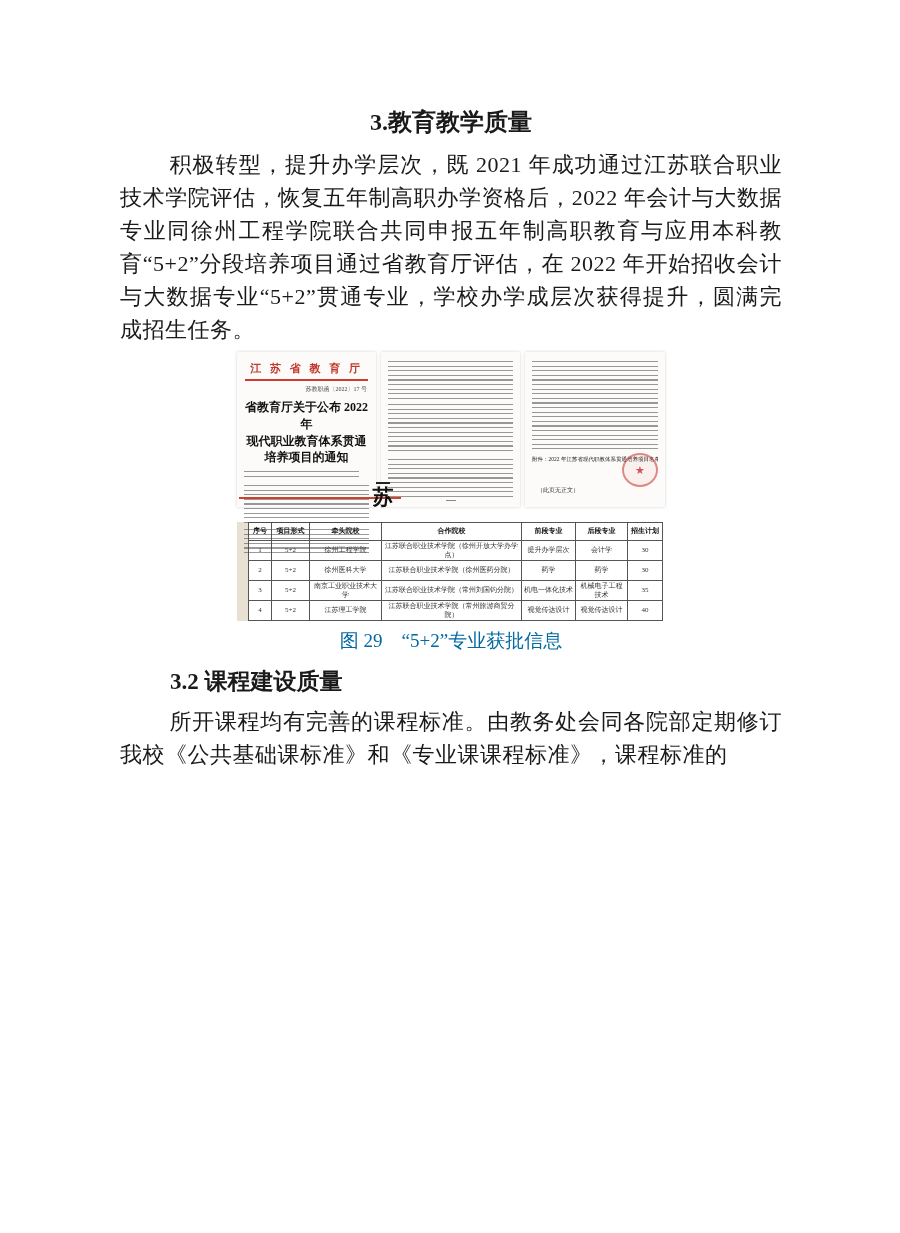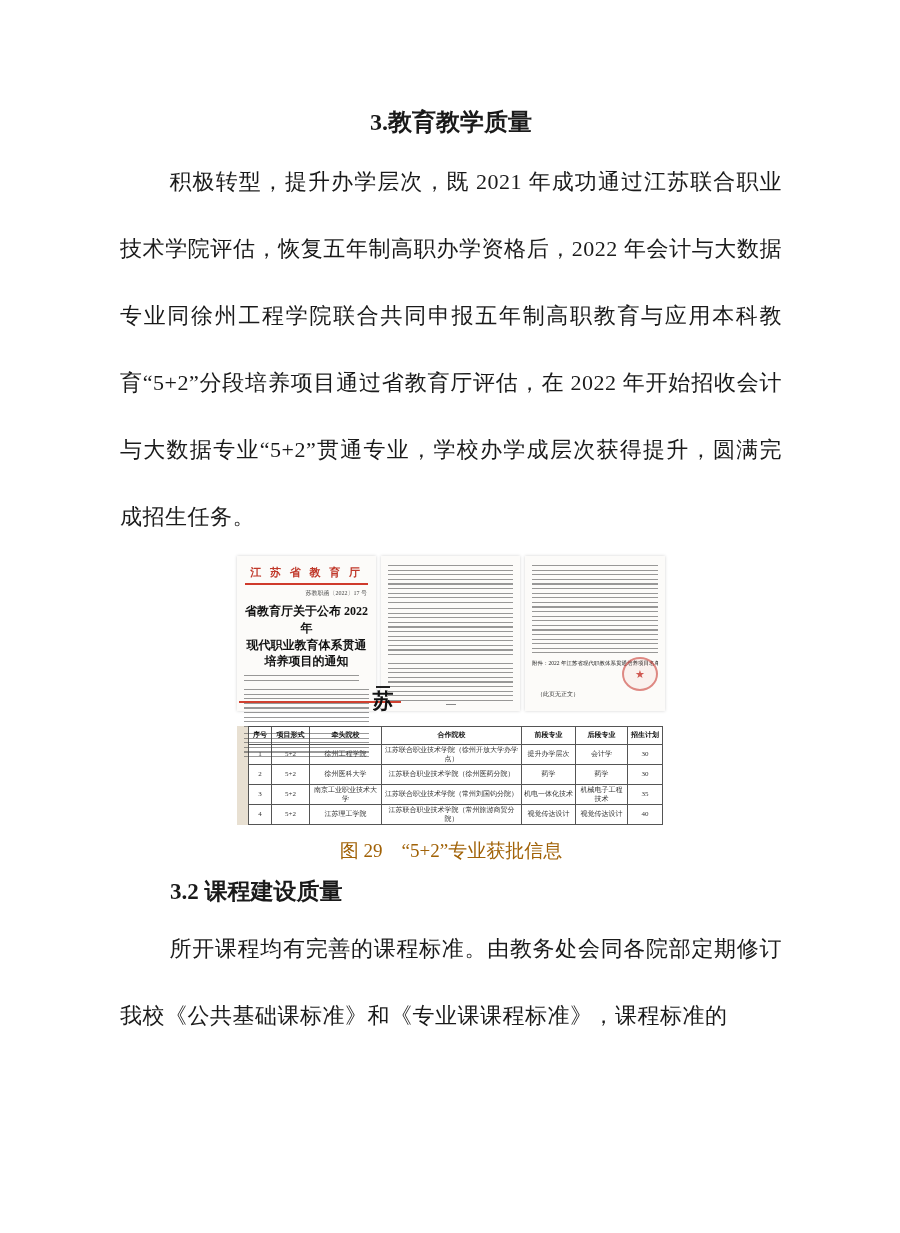--- a/index.html
+++ b/index.html
@@ -1,21 +1,21 @@
 <!DOCTYPE html>
 <html><head>
 <meta charset="utf-8">
 <style>
   html,body{margin:0;padding:0;background:#ffffff;}
   .page{position:relative;width:900px;height:1233px;background:#fff;overflow:hidden;
         font-family:"Liberation Serif",serif;color:#1a1a1a;}
   .content{position:absolute;left:120px;top:98px;width:662px;}
   .doc-title{font-size:24px;font-weight:bold;text-align:center;margin:8px 0 10px;}
   .sec-heading{font-size:23px;font-weight:bold;margin:12px 0 8px;padding-left:50px;}
-  .body-para{font-size:22px;line-height:67px;text-align:justify;text-indent:2.25em;
+  .body-para{font-size:22px;line-height:33px;text-align:justify;text-indent:2.25em;
              margin:0;letter-spacing:.5px;}
 
   
   .figure{position:relative;width:428px;margin:6px auto 0;}
   .pages{display:flex;gap:5px;}
   .mini-page{position:relative;width:140px;height:155px;background:#fcfbf9;
              box-shadow:0 0 3px rgba(0,0,0,.18);padding:7px 7px 5px;box-sizing:border-box;}
   .red-head{color:#c0392b;font-weight:bold;font-size:11px;letter-spacing:3px;
             text-align:center;white-space:nowrap;margin-top:2px;}
   .red-rule{height:2px;background:#cf3a2c;margin:3px 1px 4px;}
@@ -43,21 +43,21 @@
   .left-strip{width:11px;background:#e8e0d2;}
   table.approve{border-collapse:collapse;table-layout:fixed;width:414px;background:#fff;
                 font-family:"Liberation Serif",serif;}
   table.approve th,table.approve td{border:1px solid #555;font-size:7px;line-height:1.15;
                 text-align:center;padding:1px 2px;overflow:hidden;color:#333;
                 word-break:break-all;}
   table.approve th{font-weight:bold;height:15px;color:#111;}
   table.approve td{height:17px;}
   td.red-text{color:#d4685c;}
 
-  .fig-caption{font-size:19px;text-align:center;margin:13px 0 2px;color:#a16207;}
+  .fig-caption{font-size:19px;text-align:center;margin:7px 0 2px;color:#0369a1;}
 
   .page-number{position:absolute;left:0;bottom:68px;width:100%;text-align:center;
                font-family:"Liberation Sans",sans-serif;font-size:15px;color:#222;}
 </style>
 </head>
 <body>
 
 <div class="page">
   <div class="content">
 

